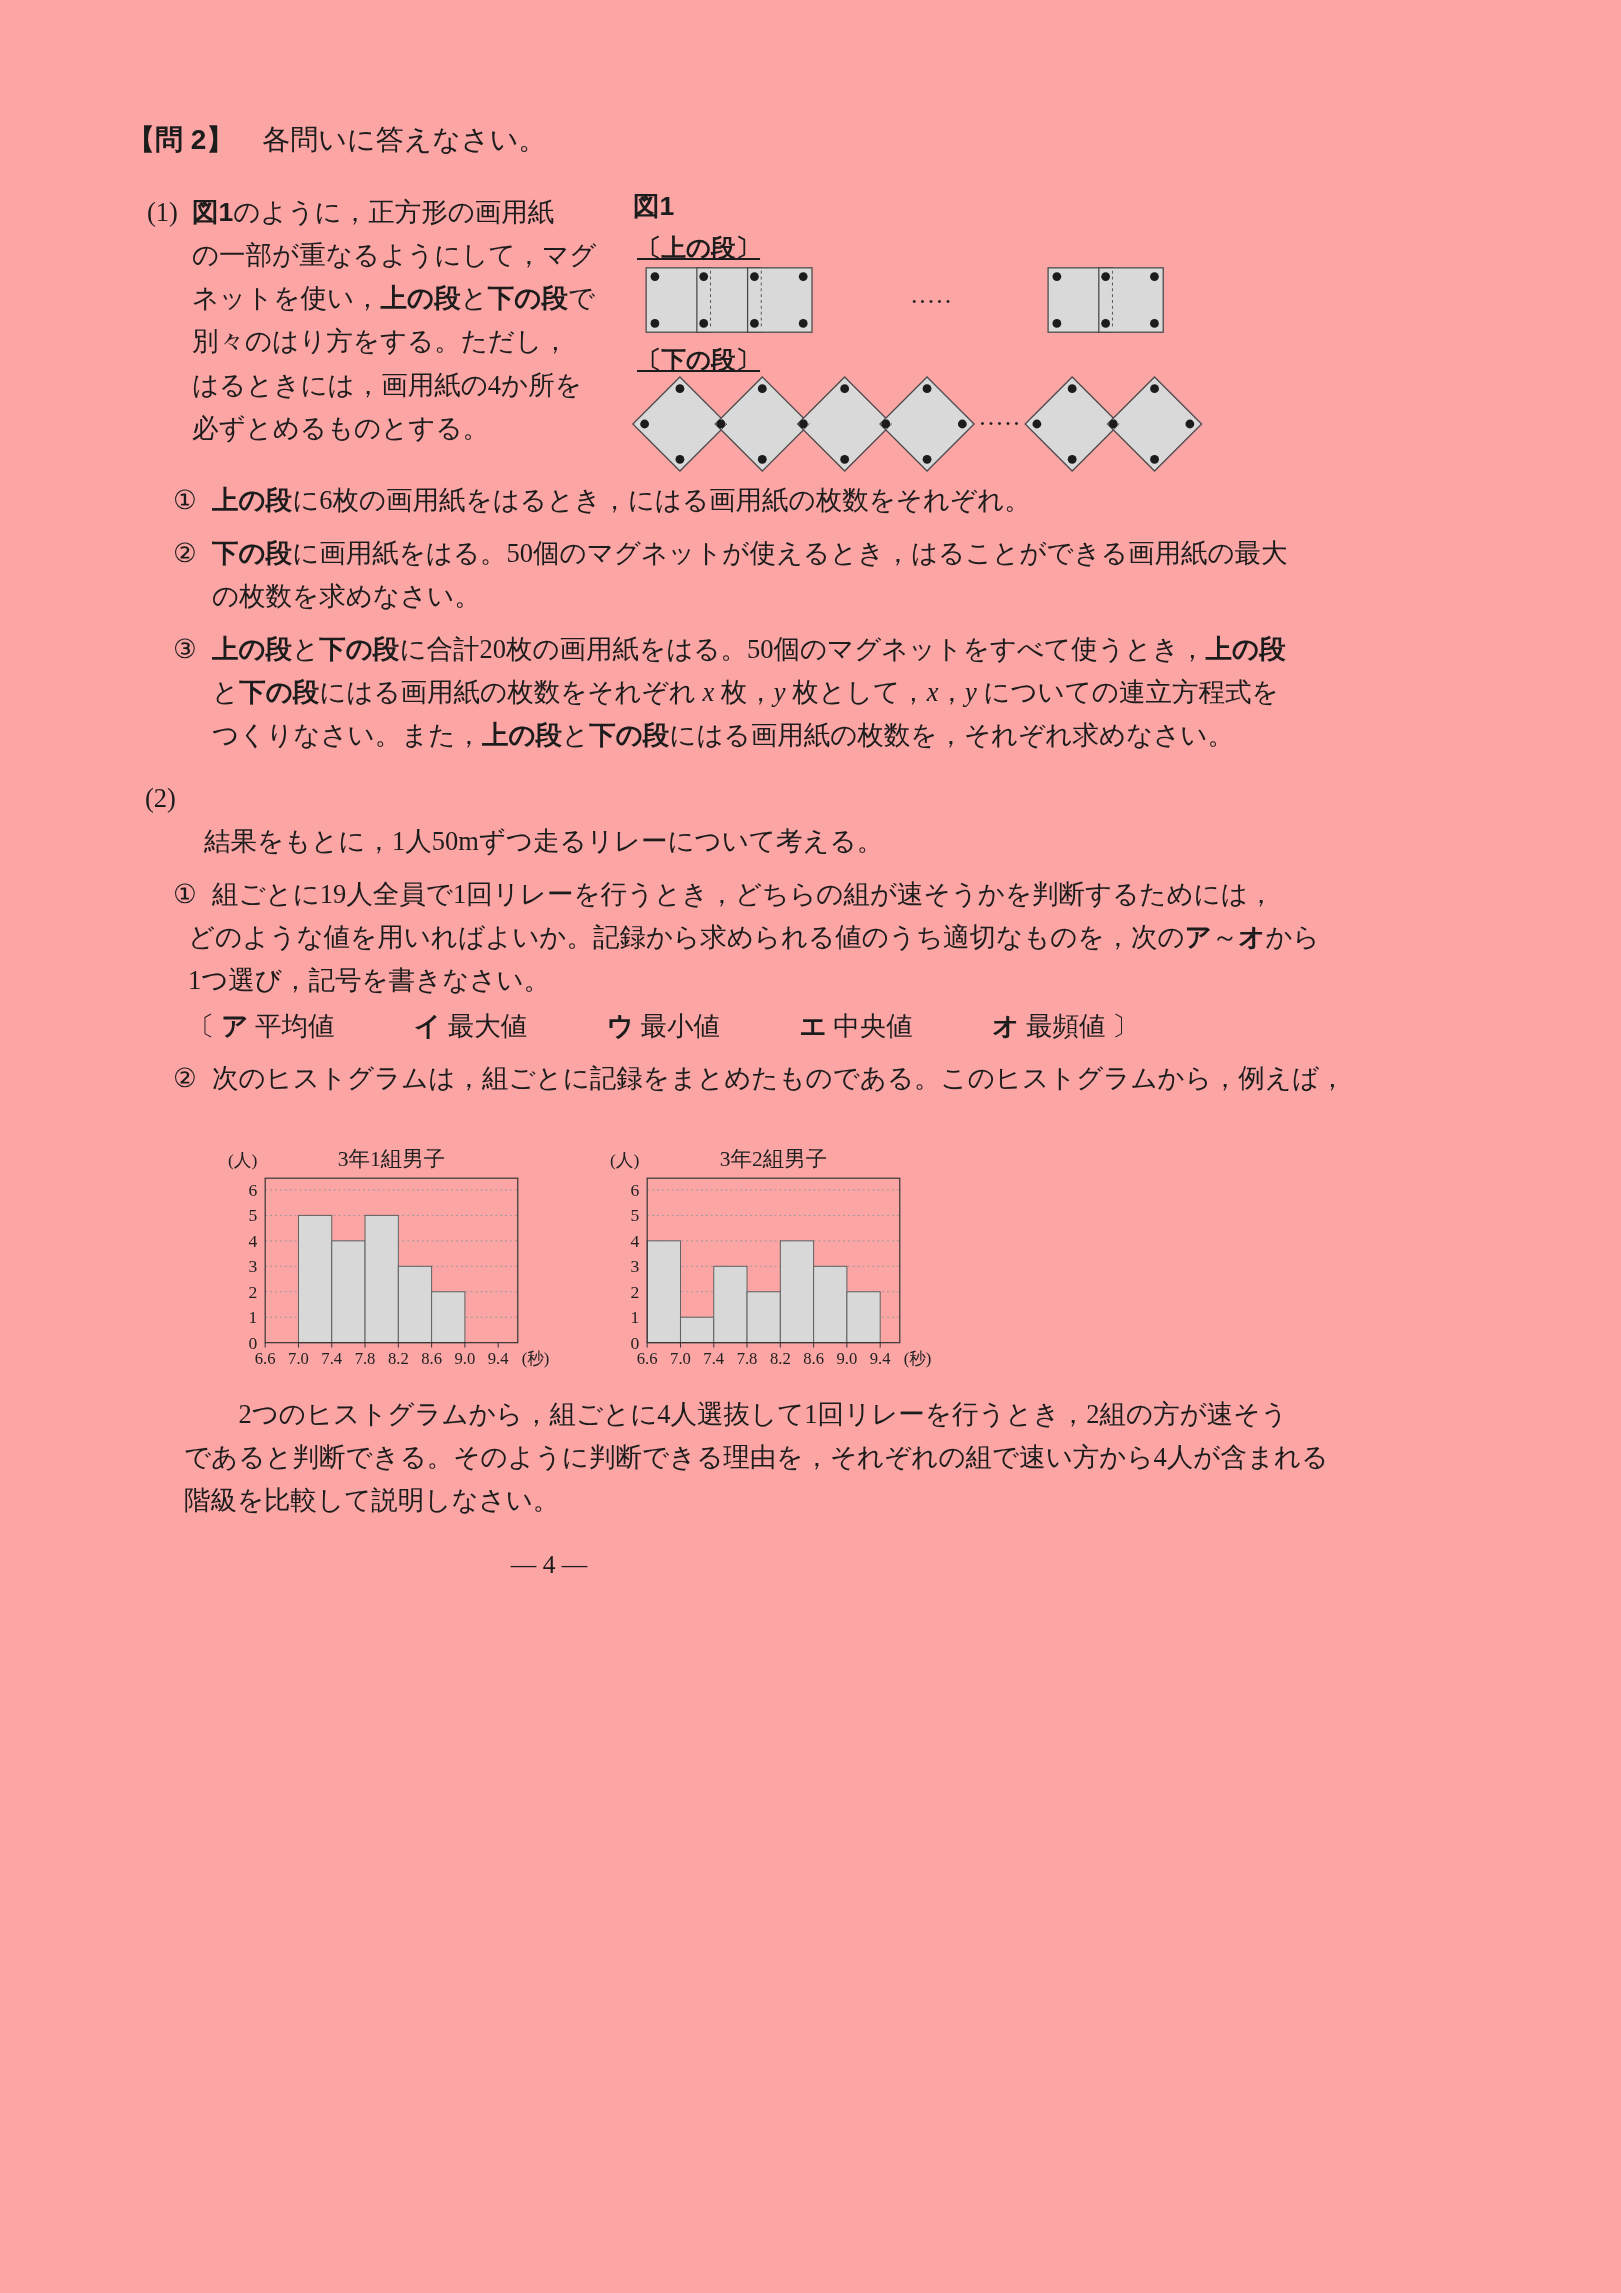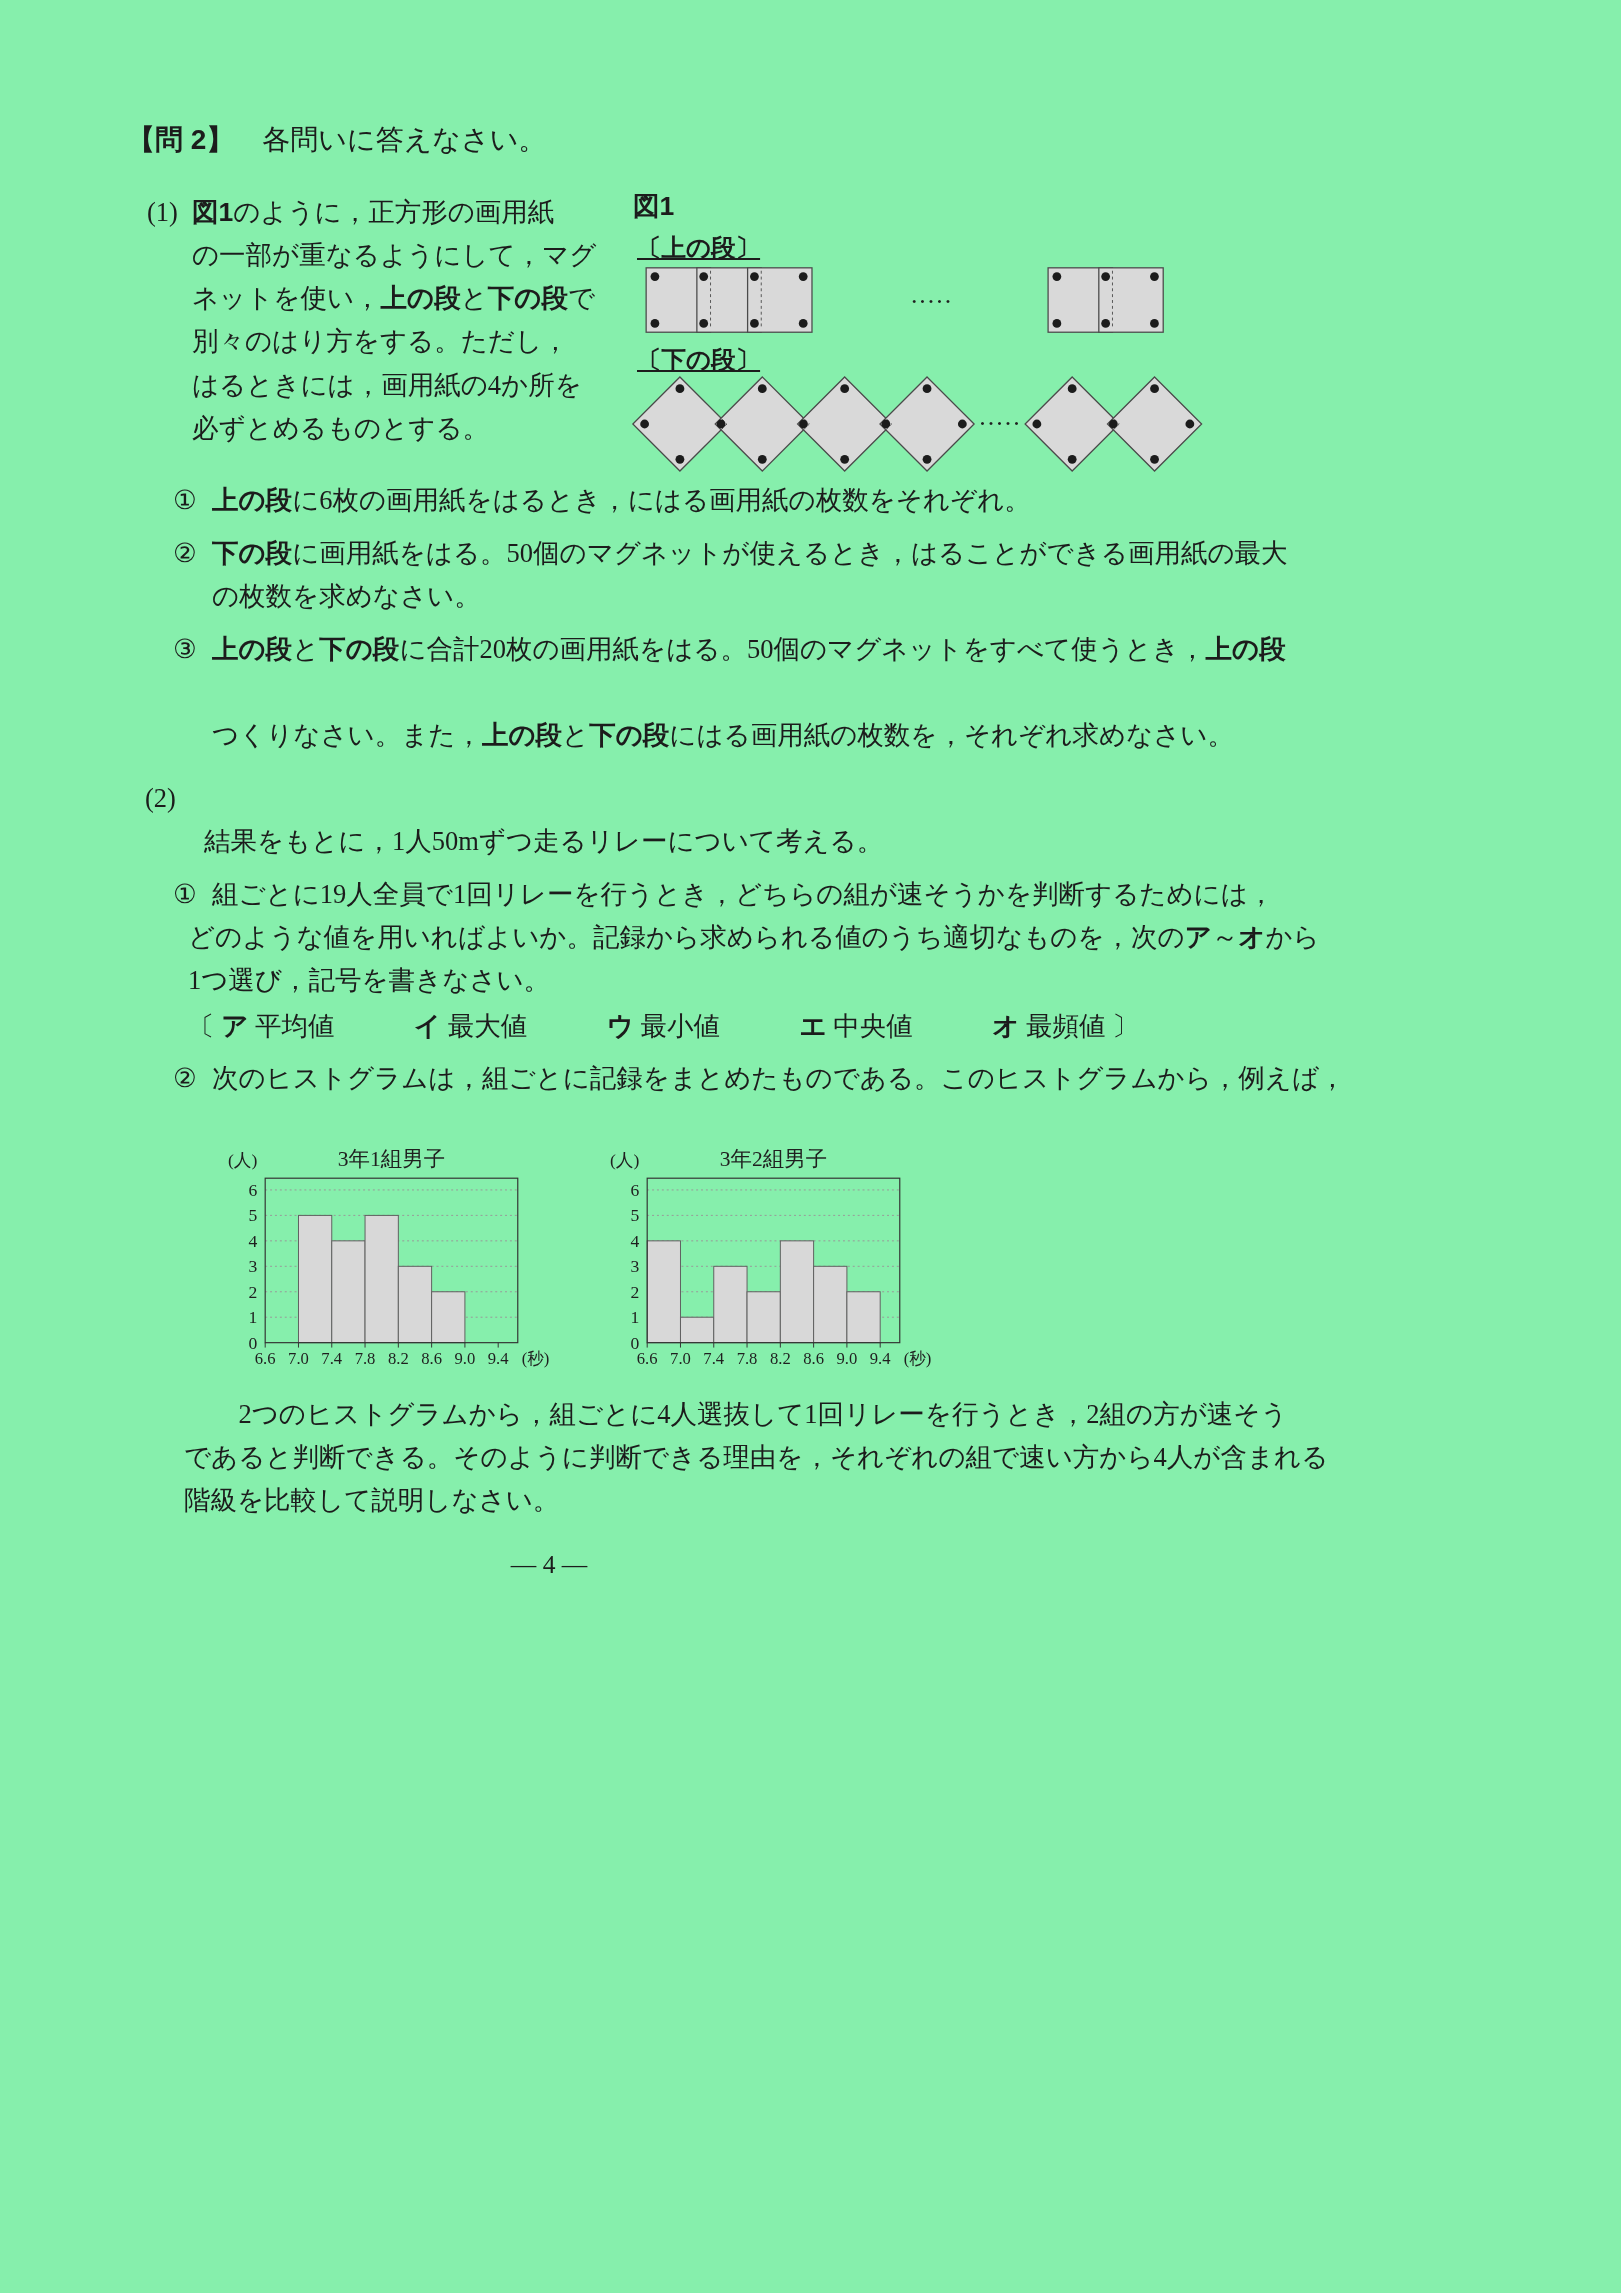--- a/index.html
+++ b/index.html
@@ -1,17 +1,17 @@
 <!DOCTYPE html>
 <html><head>
 <meta charset="utf-8">
 <style>
   html,body{margin:0;padding:0;background:#ffffff;}
   .page{
-    position:relative;width:1621px;height:2294px;background:#86efac;
+    position:relative;width:1621px;height:2294px;background:#fca5a5;
     font-family:"Liberation Serif","DejaVu Serif",serif;color:#1c1c1c;overflow:hidden;
   }
   .t{position:absolute;white-space:nowrap;font-size:26.5px;line-height:1.25;}
   .gothic{font-family:"Liberation Sans","DejaVu Sans",sans-serif;font-weight:700;}
   .seg-b{font-family:"Liberation Sans","DejaVu Sans",sans-serif;font-weight:700;}
   .seg-i{font-style:italic;}
   .header{font-size:28px;}
   .figlabel{font-size:24.5px;text-decoration:underline;}
   .pageno{font-size:25.5px;text-align:center;width:196px;}
   svg{position:absolute;}
@@ -98,20 +98,21 @@
 
   <div class="t" style="left:173px;top:484px">①</div>
   <div class="t" style="left:212px;top:484px"><span class="seg-b">上の段</span><span>に6枚の画用紙をはるとき，にはる画用紙の枚数をそれぞれ。</span></div>
 
   <div class="t" style="left:173px;top:537px">②</div>
   <div class="t" style="left:212px;top:537px"><span class="seg-b">下の段</span><span>に画用紙をはる。50個のマグネットが使えるとき，はることができる画用紙の最大</span></div>
   <div class="t" style="left:212px;top:580px"><span>の枚数を求めなさい。</span></div>
 
   <div class="t" style="left:173px;top:633px">③</div>
   <div class="t" style="left:212px;top:633px"><span class="seg-b">上の段</span><span>と</span><span class="seg-b">下の段</span><span>に合計20枚の画用紙をはる。50個のマグネットをすべて使うとき，</span><span class="seg-b">上の段</span></div>
+  <div class="t" style="left:212px;top:676px"><span>と</span><span class="seg-b">下の段</span><span>にはる画用紙の枚数をそれぞれ </span><span class="seg-i">x</span><span> 枚，</span><span class="seg-i">y</span><span> 枚として，</span><span class="seg-i">x</span><span>，</span><span class="seg-i">y</span><span> についての連立方程式を</span></div>
   <div class="t" style="left:212px;top:719px"><span>つくりなさい。また，</span><span class="seg-b">上の段</span><span>と</span><span class="seg-b">下の段</span><span>にはる画用紙の枚数を，それぞれ求めなさい。</span></div>
 
   <div class="t" style="left:145px;top:782px">(2)</div>
   <div class="t" style="left:204px;top:825px"><span>結果をもとに，1人50mずつ走るリレーについて考える。</span></div>
 
   <div class="t" style="left:173px;top:878px">①</div>
   <div class="t" style="left:212px;top:878px"><span>組ごとに19人全員で1回リレーを行うとき，どちらの組が速そうかを判断するためには，</span></div>
   <div class="t" style="left:188px;top:921px"><span>どのような値を用いればよいか。記録から求められる値のうち適切なものを，次の</span><span class="seg-b">ア</span><span>～</span><span class="seg-b">オ</span><span>から</span></div>
   <div class="t" style="left:188px;top:964px"><span>1つ選び，記号を書きなさい。</span></div>
   <div class="t" style="left:188px;top:1010px"><span>〔 </span><span class="seg-b">ア</span><span> 平均値　　　</span><span class="seg-b">イ</span><span> 最大値　　　</span><span class="seg-b">ウ</span><span> 最小値　　　</span><span class="seg-b">エ</span><span> 中央値　　　</span><span class="seg-b">オ</span><span> 最頻値 〕</span></div>

